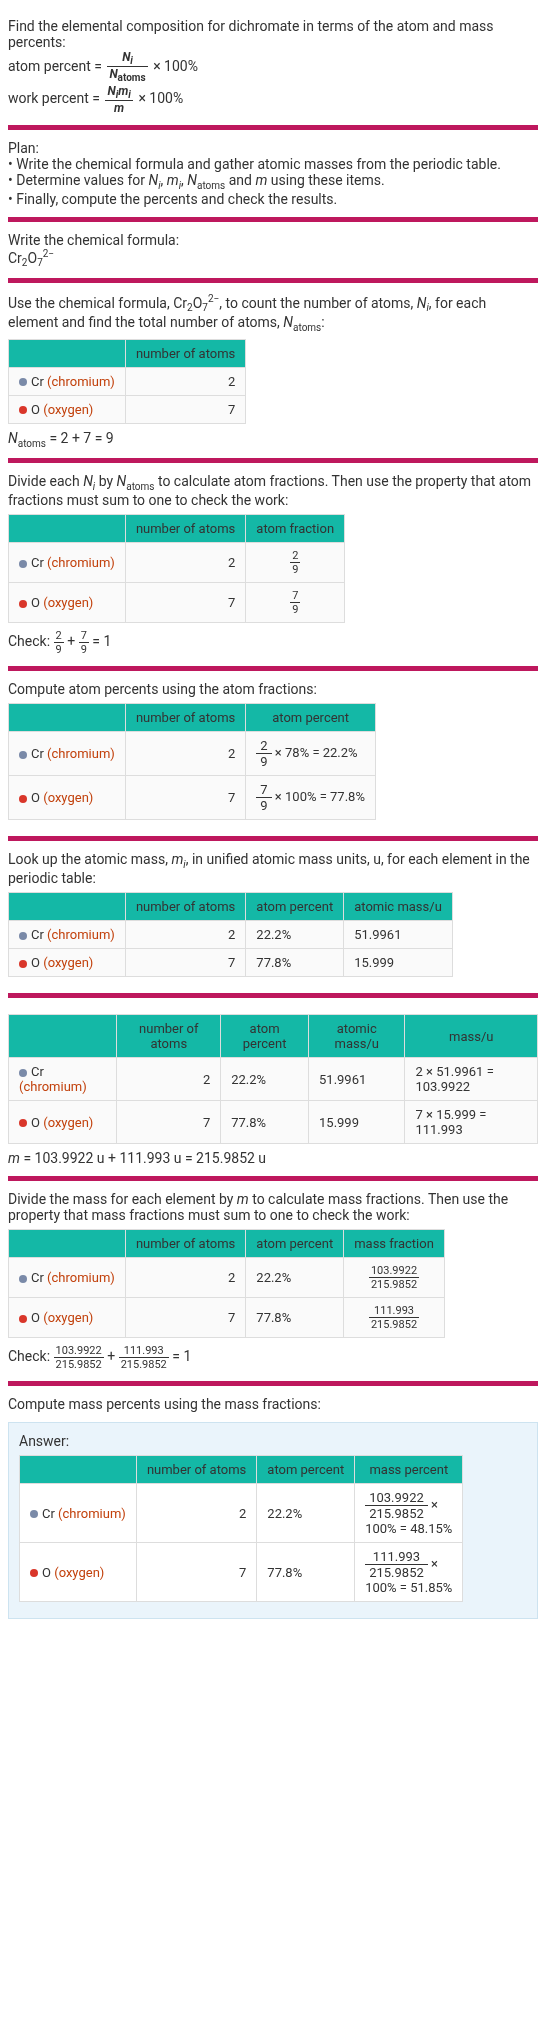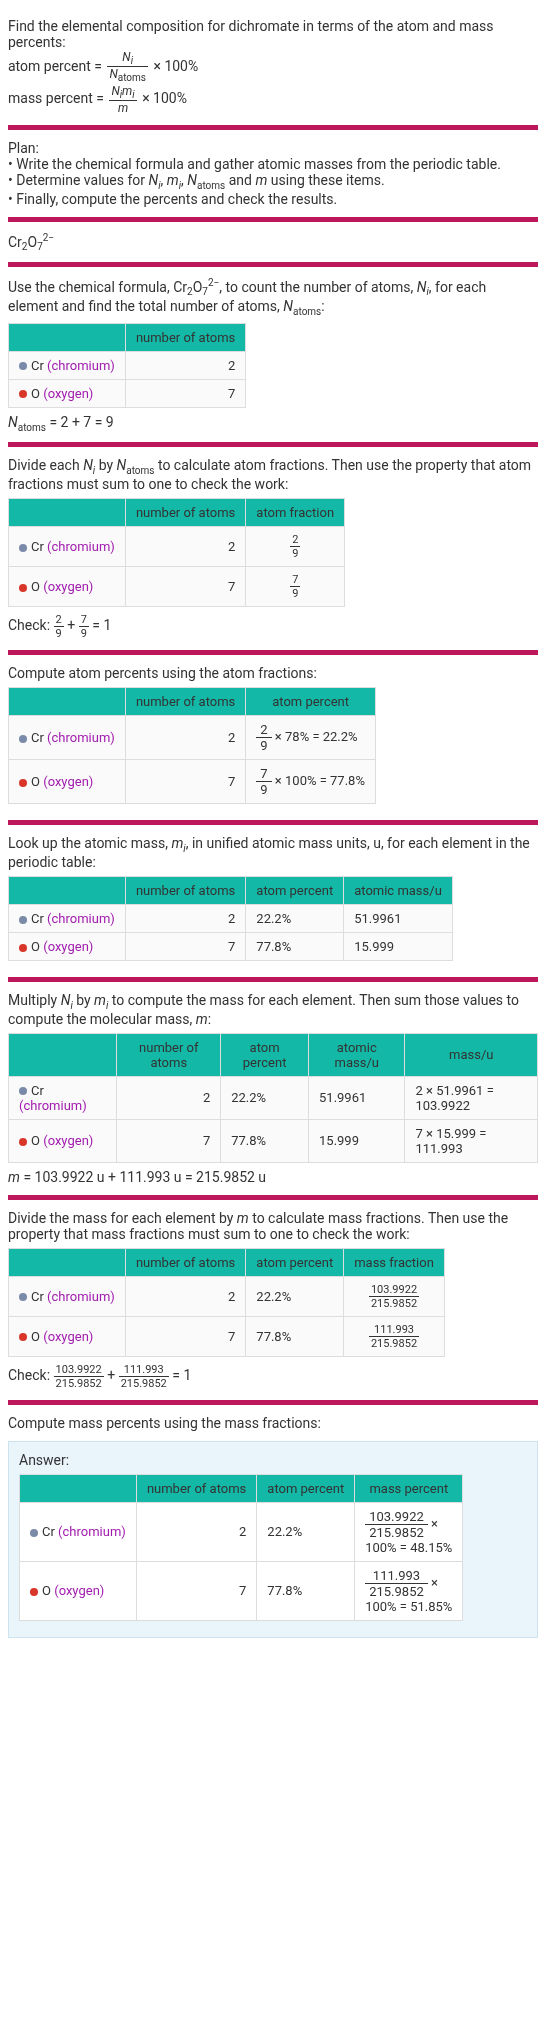--- a/index.html
+++ b/index.html
@@ -16,20 +16,21 @@
     padding: 10px 0;
   }
   .section:last-child { border-bottom: none; }
   .math-line { margin: 0 0; }
   .frac {
     display: inline-block;
     vertical-align: middle;
     text-align: center;
     font-size: 12px;
     margin: 0 2px;
+    font-weight: bold;
   }
   .frac .num { display: block; border-bottom: 1px solid #333; padding: 0 2px; }
   .frac .den { display: block; padding: 0 2px; }
   .sfrac {
     display: inline-block;
     vertical-align: middle;
     text-align: center;
     font-size: 11px;
   }
   .sfrac .num { display:block; border-bottom:1px solid #333; padding: 0 2px;}
@@ -58,21 +59,21 @@
   .dot {
     display: inline-block;
     width: 8px;
     height: 8px;
     border-radius: 50%;
     margin-right: 4px;
     vertical-align: middle;
   }
   .dot-cr { background: #7a8aa8; }
   .dot-o { background: #d9362a; }
-  .gray { color: #a21caf; }
+  .gray { color: #c2410c; }
   .answer-box {
     background: #eaf4fb;
     border: 1px solid #cde3f0;
     border-radius: 0;
     padding: 10px;
     margin-top: 10px;
   }
   .answer-box .label { margin-bottom: 6px; }
   .bigfrac {
     display: inline-block;
@@ -90,39 +91,40 @@
   <div>Find the elemental composition for dichromate in terms of the atom and mass percents:</div>
   <div class="math-line">
     <span>atom percent = </span>
     <span class="frac">
       <span class="num"><span class="ital">N</span><span class="sub ital">i</span></span>
       <span class="den"><span class="ital">N</span><span class="sub">atoms</span></span>
     </span>
     <span> × 100%</span>
   </div>
   <div class="math-line">
-    <span>mass percent = </span>
+    <span>work percent = </span>
     <span class="frac">
       <span class="num"><span class="ital">N</span><span class="sub ital">i</span><span class="ital">m</span><span class="sub ital">i</span></span>
       <span class="den ital">m</span>
     </span>
     <span> × 100%</span>
   </div>
 </div>
 
 <div class="section">
   <div>Plan:</div>
   <div>• Write the chemical formula and gather atomic masses from the periodic table.</div>
   <div>
     <span>• Determine values for </span><span class="ital">N</span><span class="sub ital">i</span>, <span class="ital">m</span><span class="sub ital">i</span>, <span class="ital">N</span><span class="sub">atoms</span><span> and </span><span class="ital">m</span><span> using these items.</span>
   </div>
   <div>• Finally, compute the percents and check the results.</div>
 </div>
 
 <div class="section">
+  <div>Write the chemical formula:</div>
   <div>
     <span>Cr</span><span class="sub">2</span><span>O</span><span class="sub">7</span><span class="sup">2−</span>
   </div>
 </div>
 
 <div class="section">
   <div>
     <span>Use the chemical formula, </span><span>Cr</span><span class="sub">2</span><span>O</span><span class="sub">7</span><span class="sup">2−</span><span>, to count the number of atoms, </span><span class="ital">N</span><span class="sub ital">i</span><span>, for each element and find the total number of atoms, </span><span class="ital">N</span><span class="sub">atoms</span><span>:</span>
   </div>
   <table>
@@ -217,23 +219,20 @@
           <td><span class="dot dot-o"></span><span>O</span> <span class="gray">(oxygen)</span></td>
           <td class="num-cell">7</td>
           <td>77.8%</td>
           <td>15.999</td>
         </tr>
   </tbody>
     </table>
 </div>
 
 <div class="section">
-  <div>
-    <span>Multiply </span><span class="ital">N</span><span class="sub ital">i</span><span> by </span><span class="ital">m</span><span class="sub ital">i</span><span> to compute the mass for each element. Then sum those values to compute the molecular mass, </span><span class="ital">m</span><span>:</span>
-  </div>
   <table>
     <tbody>
         <tr>
           <th></th>
           <th>number of atoms</th>
           <th>atom percent</th>
           <th>atomic mass/u</th>
           <th>mass/u</th>
         </tr>
     <tr>

